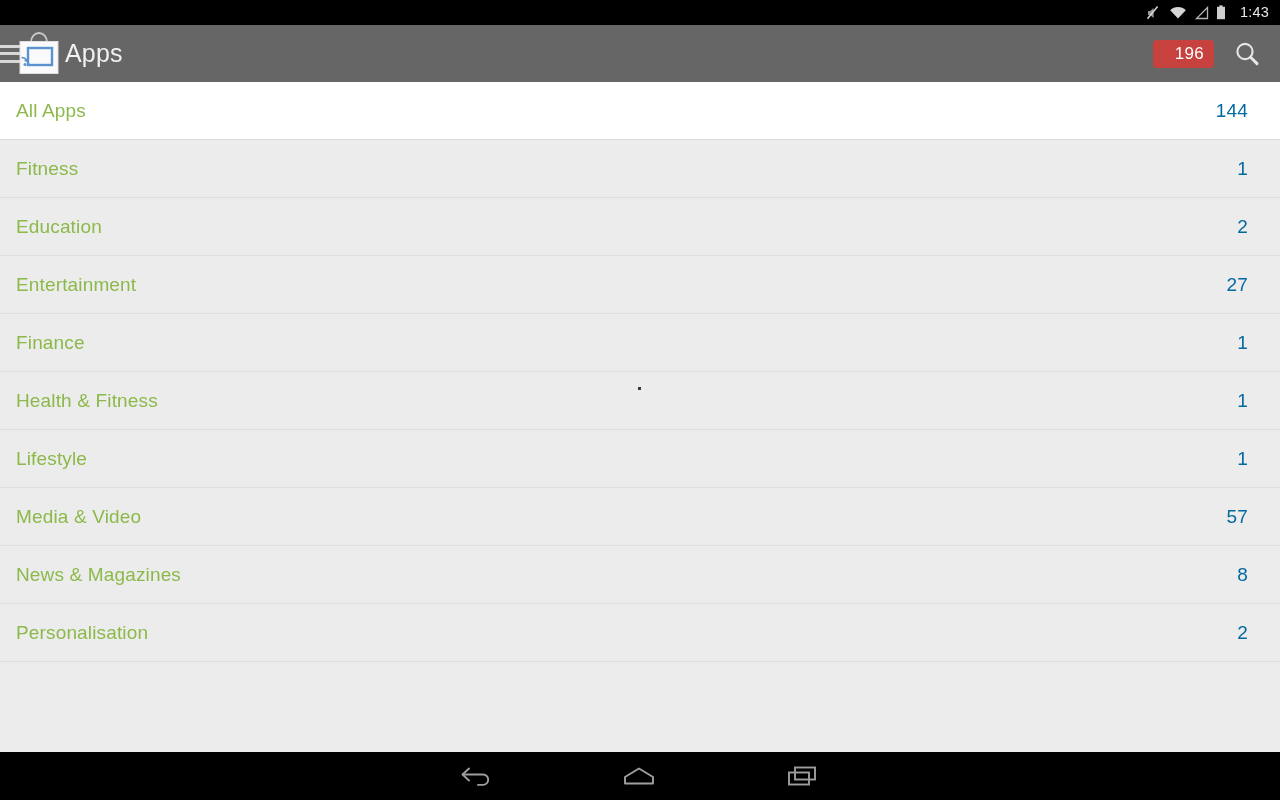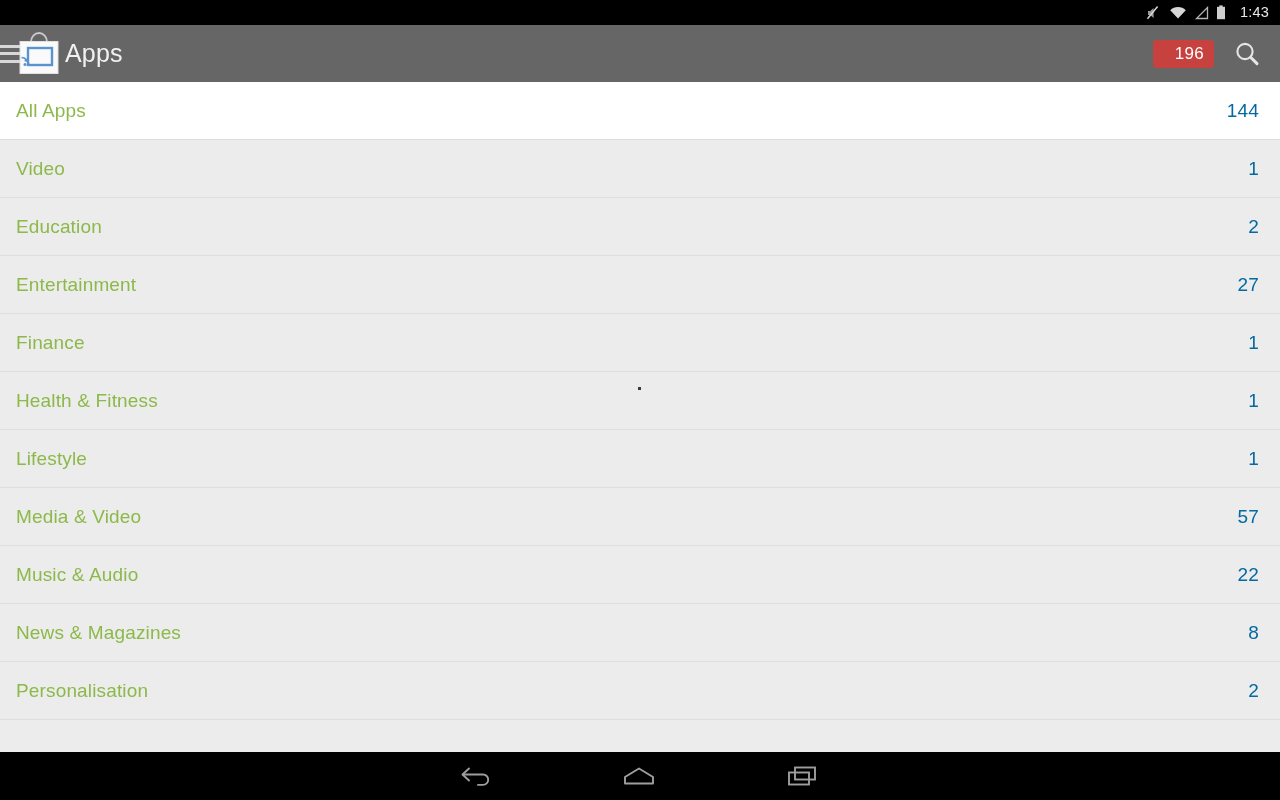--- a/index.html
+++ b/index.html
@@ -54,21 +54,21 @@
     align-items:center; justify-content:center;
   }
 
   
   .list {
     position:absolute; top:82px; left:0; width:1280px; height:670px;
     background:#ececec; overflow:hidden;
   }
   .row {
     position:relative; height:58px; display:flex; align-items:center;
-    justify-content:space-between; padding:0 21px 0 16px;
+    justify-content:space-between; padding:0 32px 0 16px;
     background:#ececec; border-bottom:1px solid #dedede;
   }
   .row.first { background:#ffffff; border-bottom:1px solid #dcdcdc; }
   .row-label { color:#8cb94a; font-size:19px; letter-spacing:.15px; }
   .row-count { color:#0369a1; font-size:19px; letter-spacing:.15px; }
 
   .cursor-dot {
     position:absolute; left:638px; top:387px;
     width:3px; height:3px; background:#3a3a3a; z-index:30;
   }
@@ -151,21 +151,21 @@
     </div>
   </div>
 
   <div class="list">
 
   <div class="row first">
         <span class="row-label">All Apps</span>
         <span class="row-count">144</span>
       </div>
       <div class="row">
-        <span class="row-label">Video</span>
+        <span class="row-label">Fitness</span>
         <span class="row-count">1</span>
       </div>
       <div class="row">
         <span class="row-label">Education</span>
         <span class="row-count">2</span>
       </div>
       <div class="row">
         <span class="row-label">Entertainment</span>
         <span class="row-count">27</span>
       </div>
@@ -177,24 +177,20 @@
         <span class="row-label">Health &amp; Fitness</span>
         <span class="row-count">1</span>
       </div>
       <div class="row">
         <span class="row-label">Lifestyle</span>
         <span class="row-count">1</span>
       </div>
       <div class="row">
         <span class="row-label">Media &amp; Video</span>
         <span class="row-count">57</span>
-      </div>
-      <div class="row">
-        <span class="row-label">Music &amp; Audio</span>
-        <span class="row-count">22</span>
       </div>
       <div class="row">
         <span class="row-label">News &amp; Magazines</span>
         <span class="row-count">8</span>
       </div>
       <div class="row">
         <span class="row-label">Personalisation</span>
         <span class="row-count">2</span>
       </div>
     </div>

